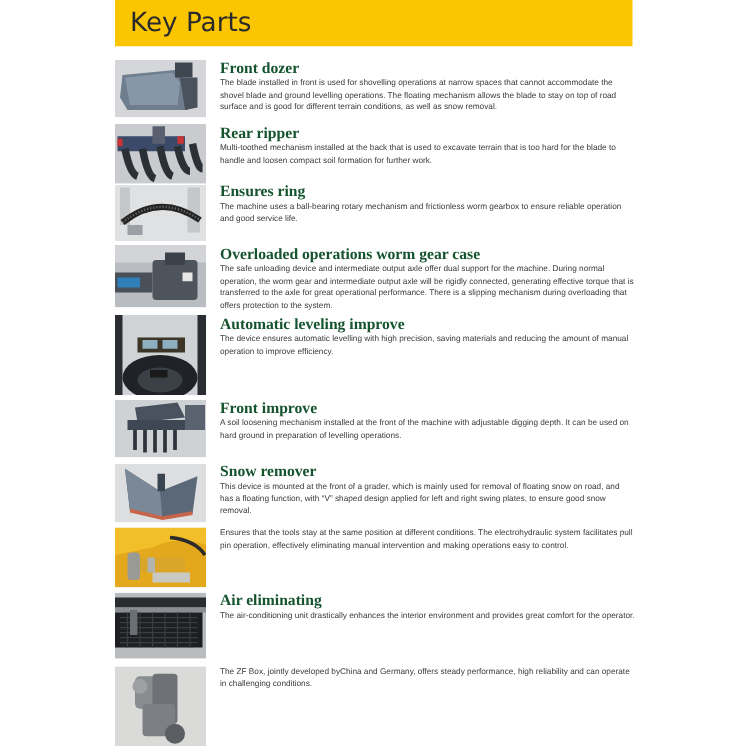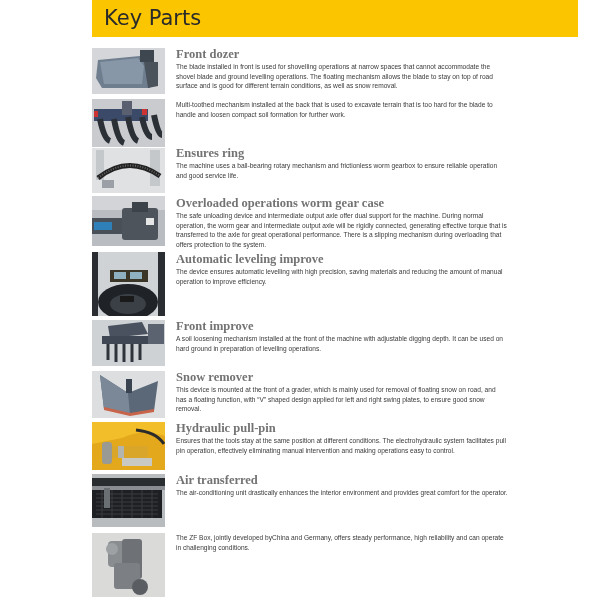--- a/index.html
+++ b/index.html
@@ -1,32 +1,32 @@
 <!DOCTYPE html>
 <html><head>
 <meta charset="utf-8">
 <style>
   html, body { margin: 0; padding: 0; background: #ffffff; }
   body { width: 600px; height: 600px; position: relative; overflow: hidden; font-family: "Liberation Sans", sans-serif; }
   .header {
-    position: absolute; left: 92px; top: 0; width: 486px; height: 37px;
+    position: absolute; left: 92px; top: 0; width: 414px; height: 37px;
     background: #fbc600; box-sizing: border-box; padding-left: 12px;
   }
   .header-title {
     font-family: "DejaVu Sans", sans-serif; font-size: 21px; color: #2a2a2a;
     line-height: 36px; letter-spacing: 0px;
   }
   .item { position: absolute; left: 92px; width: 420px; }
   .thumb {
     position: absolute; left: 0; width: 73px; overflow: hidden;
   }
   .text { position: absolute; left: 84px; width: 332px; }
   .title {
     font-family: "Liberation Serif", serif; font-weight: bold; font-size: 12.5px;
-    color: #737373; line-height: 14px; margin: 0;
+    color: #14532d; line-height: 14px; margin: 0;
   }
   .desc {
     font-family: "Liberation Sans", sans-serif; font-size: 6.6px; color: #3a3a3a;
     line-height: 9.5px; margin: 1px 0 0 0;
   }
   svg { display: block; }
 </style>
 </head>
 <body>
 
@@ -55,20 +55,21 @@
     <svg width="73" height="48" viewBox="0 0 73 48">
       <rect width="73" height="48" fill="#c9cbce"></rect>
       <rect x="2" y="10" width="54" height="12" fill="#3c4a6a"></rect>
       <rect x="2" y="12" width="4" height="6" fill="#c33"></rect>
       <rect x="50" y="10" width="5" height="6" fill="#c33"></rect>
       <rect x="30" y="2" width="10" height="14" fill="#5a6070"></rect>
       <path d="M8 20 q4 20 10 22 M22 20 q4 22 10 24 M36 18 q4 22 10 24 M50 18 q4 20 10 20 M62 16 q4 20 8 20" stroke="#2b2f36" stroke-width="6" fill="none"></path>
     </svg>
   </div>
   <div class="text">
+    <p class="title">Rear ripper</p>
     <p class="desc">Multi-toothed mechanism installed at the back that is used to excavate terrain that is too hard for the blade to handle and loosen compact soil formation for further work.</p>
   </div>
 </div>
 
 <div class="item" style="top:146px;">
   <div class="thumb" style="top:2px;height:45px;">
     <svg width="73" height="45" viewBox="0 0 73 45">
       <rect width="73" height="45" fill="#dfe1e3"></rect>
       <rect x="4" y="2" width="8" height="30" fill="#c5c8cb"></rect>
       <rect x="58" y="2" width="10" height="36" fill="#c5c8cb"></rect>
@@ -159,39 +160,38 @@
       <rect width="73" height="48" fill="#e3a81c"></rect>
       <path d="M0 0 H73 V14 Q50 6 30 16 L0 22 Z" fill="#f2be2a"></path>
       <rect x="10" y="20" width="10" height="22" rx="3" fill="#9a9a94"></rect>
       <rect x="20" y="24" width="36" height="12" fill="#d9a62a"></rect>
       <rect x="26" y="24" width="6" height="12" fill="#b4b4ae"></rect>
       <rect x="30" y="36" width="30" height="8" fill="#c9c9c4"></rect>
       <path d="M44 8 Q64 10 72 22" stroke="#2b2b2b" stroke-width="3" fill="none"></path>
     </svg>
   </div>
   <div class="text">
-    <p class="title">Hydraulic pull-pin</p>
     <p class="desc">Ensures that the tools stay at the same position at different conditions. The electrohydraulic system facilitates pull pin operation, effectively eliminating manual intervention and making operations easy to control.</p>
   </div>
 </div>
 
 <div class="item" style="top:473px;">
   <div class="thumb" style="top:1px;height:53px;">
     <svg width="73" height="53" viewBox="0 0 73 53">
       <rect width="73" height="53" fill="#b9bcbf"></rect>
       <rect x="0" y="4" width="73" height="8" fill="#2a2d30"></rect>
       <rect x="0" y="12" width="73" height="4" fill="#8a8e92"></rect>
       <rect x="0" y="16" width="70" height="28" fill="#1d1f22"></rect>
       <path d="M4 20 H66 M4 24 H66 M4 28 H66 M4 32 H66 M4 36 H66 M4 40 H66" stroke="#3a3d41" stroke-width="1"></path>
       <path d="M10 16 V44 M20 16 V44 M30 16 V44 M40 16 V44 M50 16 V44 M60 16 V44" stroke="#3a3d41" stroke-width="1"></path>
       <rect x="12" y="14" width="6" height="20" fill="#6a6f74"></rect>
     </svg>
   </div>
   <div class="text">
-    <p class="title">Air transferred</p>
+    <p class="title">Air eliminating</p>
     <p class="desc">The air-conditioning unit drastically enhances the interior environment and provides great comfort for the operator.</p>
   </div>
 </div>
 
 <div class="item" style="top:532px;">
   <div class="thumb" style="top:1px;height:64px;">
     <svg width="73" height="64" viewBox="0 0 73 64">
       <rect width="73" height="64" fill="#dadbd8"></rect>
       <rect x="16" y="8" width="22" height="26" rx="4" fill="#8a8d90"></rect>
       <rect x="30" y="6" width="20" height="40" rx="3" fill="#6e7276"></rect>

